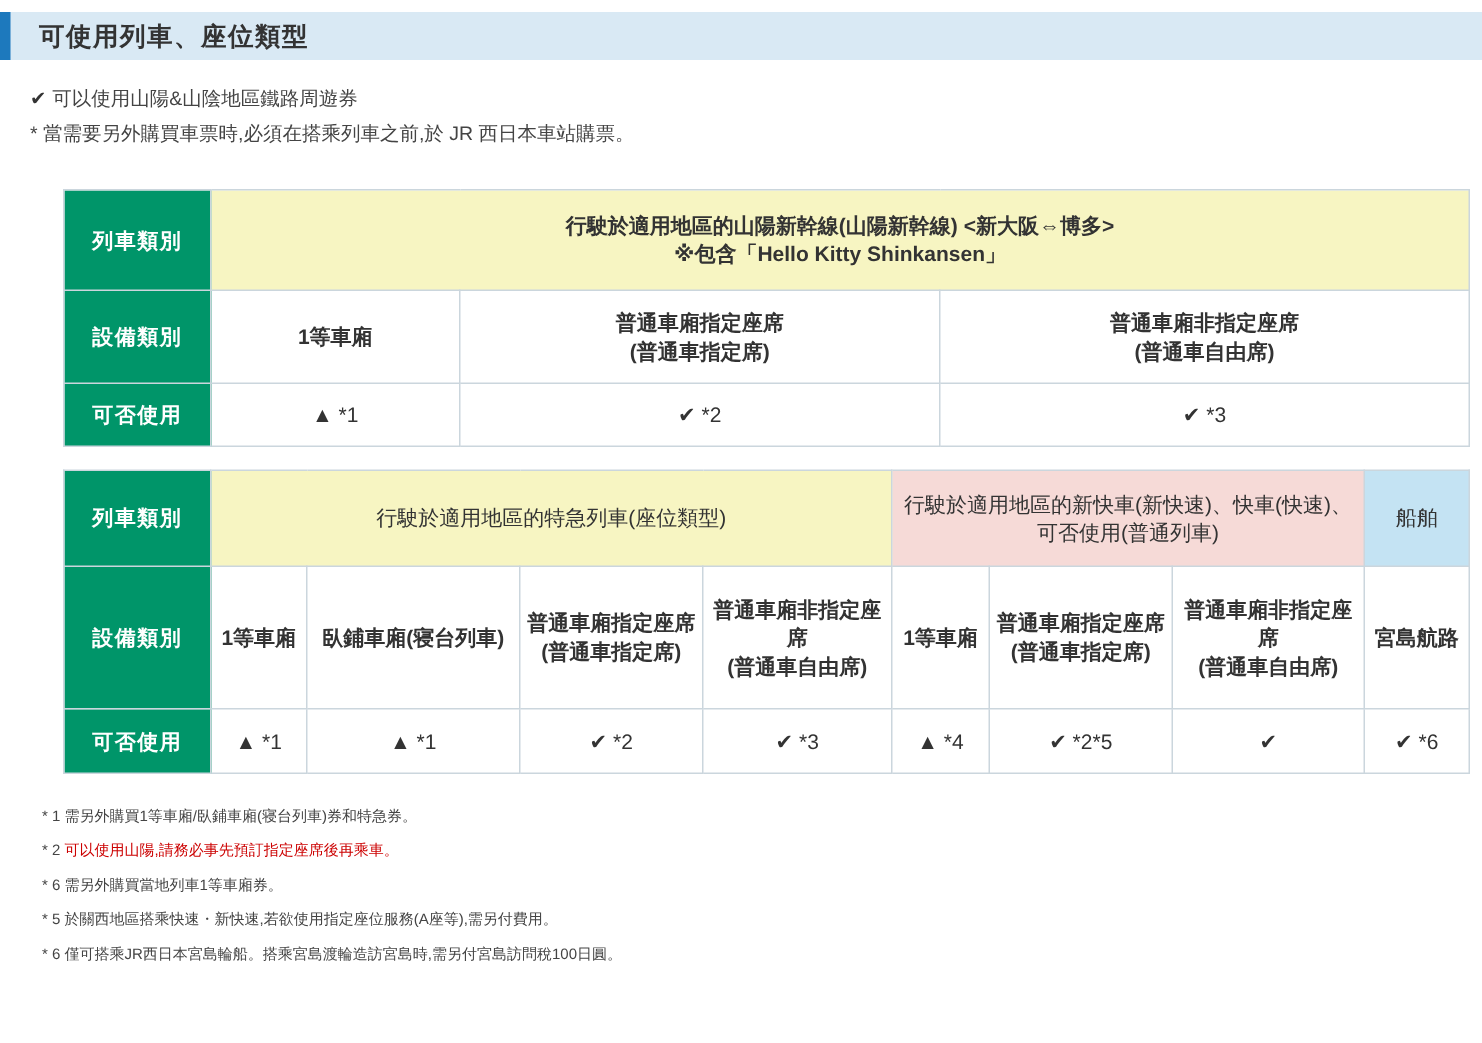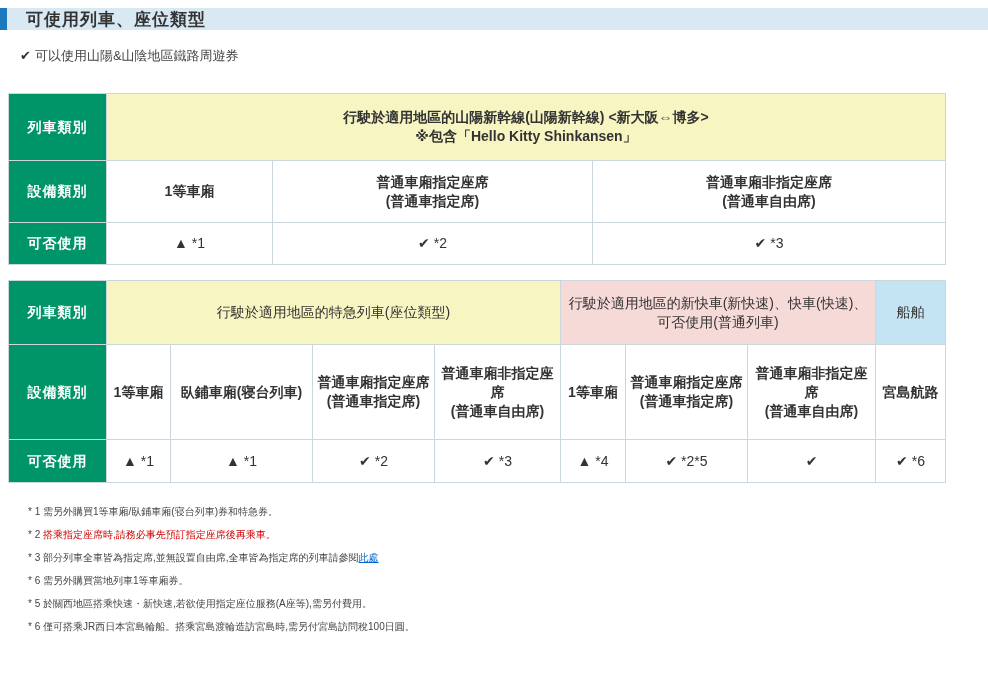--- a/index.html
+++ b/index.html
@@ -14,35 +14,35 @@
     --table-border:#cbd6dd;
   }
   *{margin:0;padding:0;box-sizing:border-box;}
   html,body{background:#fff;}
   body{
     width:988px;height:695px;overflow:hidden;
     font-family:"Liberation Sans","DejaVu Sans",sans-serif;
     color:#444;
   }
   .section-header{
-    margin-top:8px;height:22px;width:988px;
+    margin-top:8px;height:32px;width:988px;
     background:var(--header-bg);
     border-left:7px solid var(--header-bar);
     display:flex;align-items:center;
     padding-left:19px;
   }
   .section-header .title{
     font-size:17px;font-weight:bold;color:#333;letter-spacing:1px;
   }
   .legend{margin:14px 0 0 20px;font-size:13px;color:#444;}
   .legend-row{line-height:23px;}
   .legend .sym{margin-right:4px;color:#333;}
   table.avail{
     border-collapse:collapse;border-spacing:0;
-    margin-left:8px;table-layout:fixed;
+    margin-left:42px;table-layout:fixed;
     color:#333;
   }
   table.t1{margin-top:26px;}
   table.t2{margin-top:15px;}
   table.avail td{
     border:1px solid var(--table-border);
     text-align:center;vertical-align:middle;
     padding:3px 4px;font-size:14px;line-height:19px;
   }
   td.hdr{
@@ -66,20 +66,21 @@
 <div class="page">
 
   <div class="section-header">
     <span class="title">可使用列車、座位類型</span>
   </div>
 
   <div class="legend">
     <div class="legend-row">
       <span class="sym">✔</span><span>可以使用山陽&amp;山陰地區鐵路周遊券</span>
     </div>
+    <div class="legend-row">* 當需要另外購買車票時,必須在搭乘列車之前,於 JR 西日本車站購票。</div>
   </div>
 
   <table class="avail t1">
     <colgroup>
       <col style="width:98px">
         <col style="width:166px">
         <col style="width:320px">
         <col style="width:353px">
     </colgroup>
     <tbody>
@@ -177,20 +178,19 @@
         <td class="avail-cell">▲ *4</td>
         <td class="avail-cell">✔ *2*5</td>
         <td class="avail-cell">✔</td>
         <td class="avail-cell">✔ *6</td>
       </tr>
     </tbody>
   </table>
 
   <div class="footnotes">
     <div class="fn">* 1 需另外購買1等車廂/臥鋪車廂(寝台列車)券和特急券。</div>
-    <div class="fn"><span>* 2 </span><span class="warn">搭乘指定座席時,請務必事先預訂指定座席後再乘車。</span></div>
-    <div class="fn"><span>* 3 部分列車全車皆為指定席,並無設置自由席,全車皆為指定席的列車請參閱</span><a href="#" class="link">此處</a></div>
+    <div class="fn"><span>* 2 </span><span class="warn">可以使用山陽,請務必事先預訂指定座席後再乘車。</span></div>
     <div class="fn">* 6 需另外購買當地列車1等車廂券。</div>
     <div class="fn">* 5 於關西地區搭乘快速・新快速,若欲使用指定座位服務(A座等),需另付費用。</div>
     <div class="fn">* 6 僅可搭乘JR西日本宮島輪船。搭乘宮島渡輪造訪宮島時,需另付宮島訪問稅100日圓。</div>
   </div>
 
 </div>
 
 </body></html>

